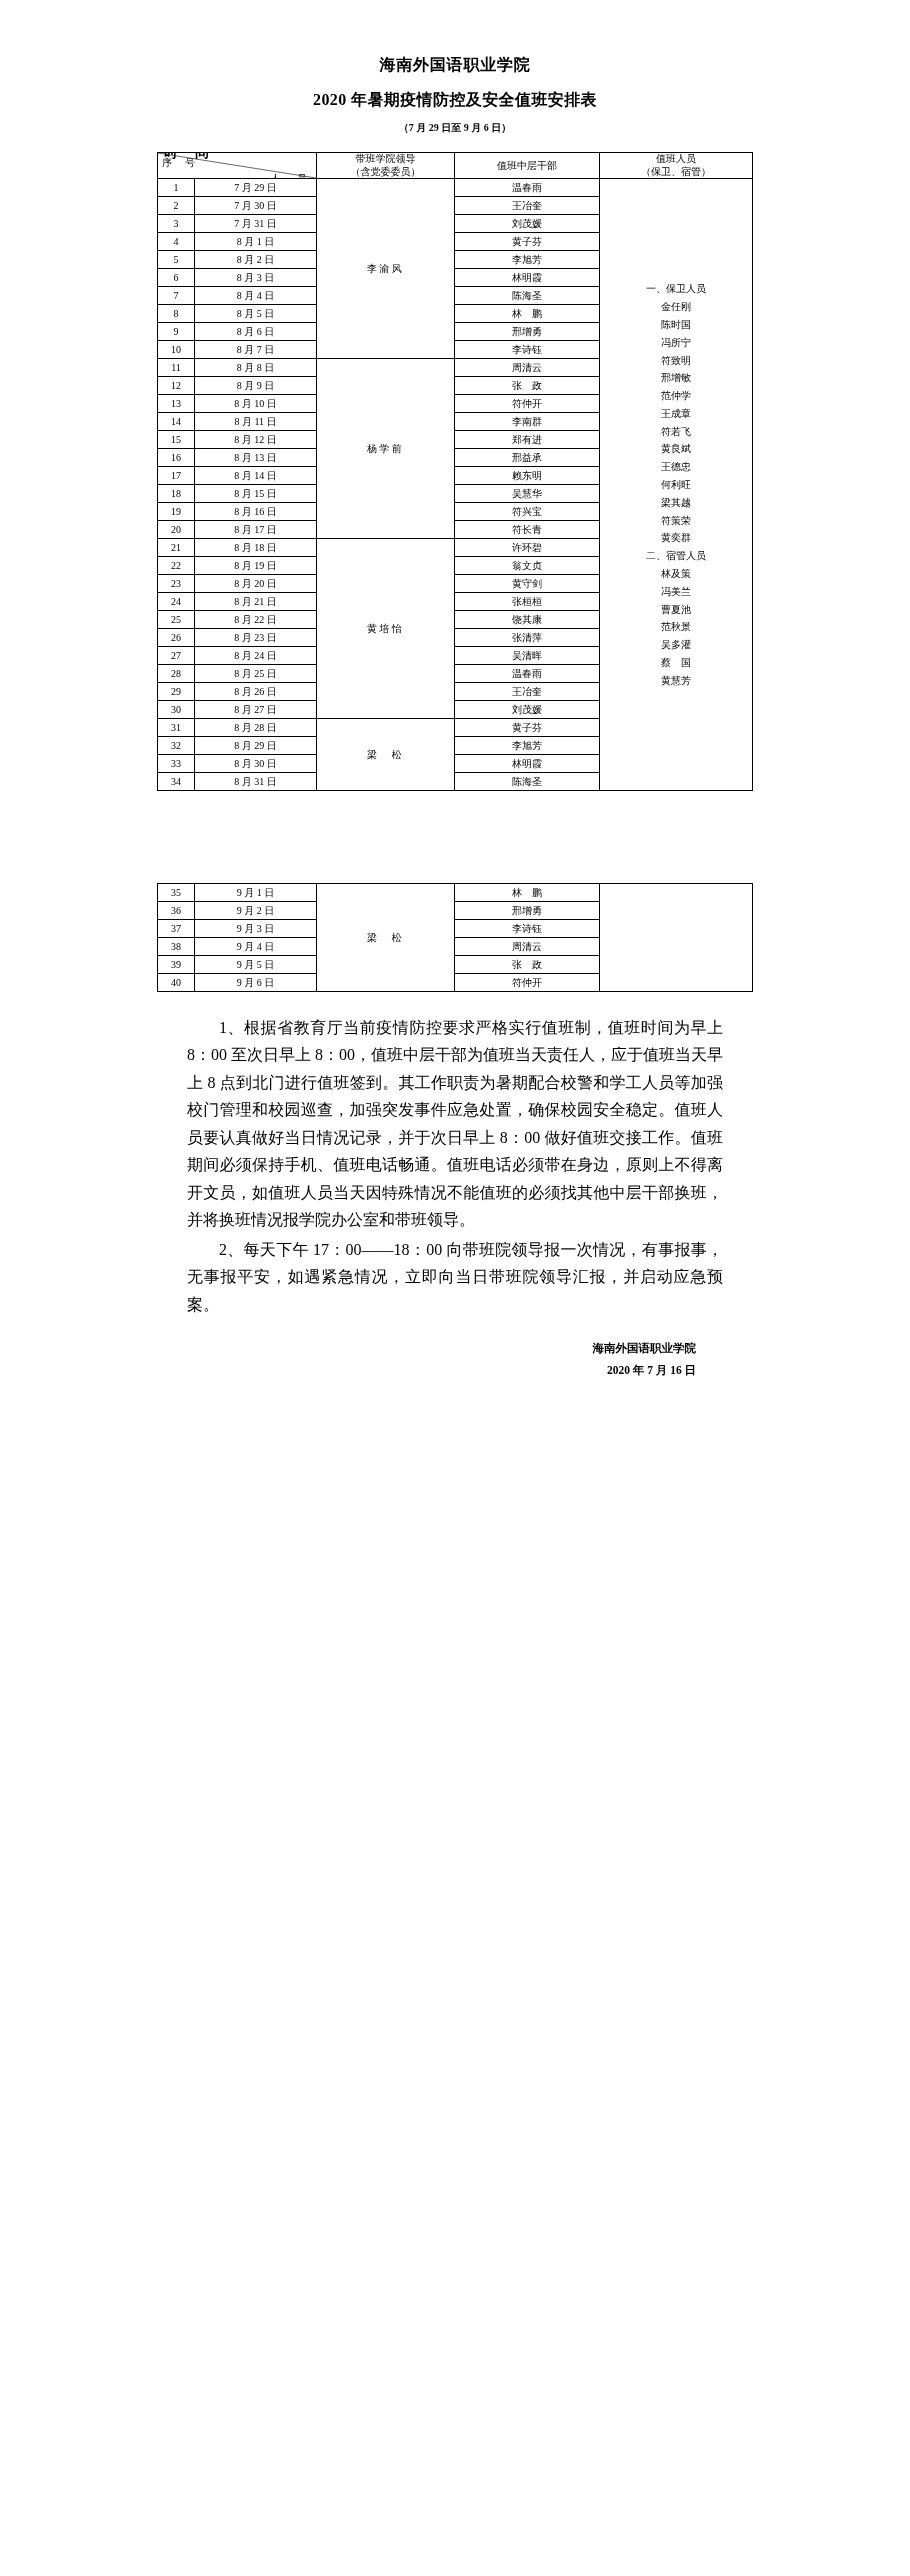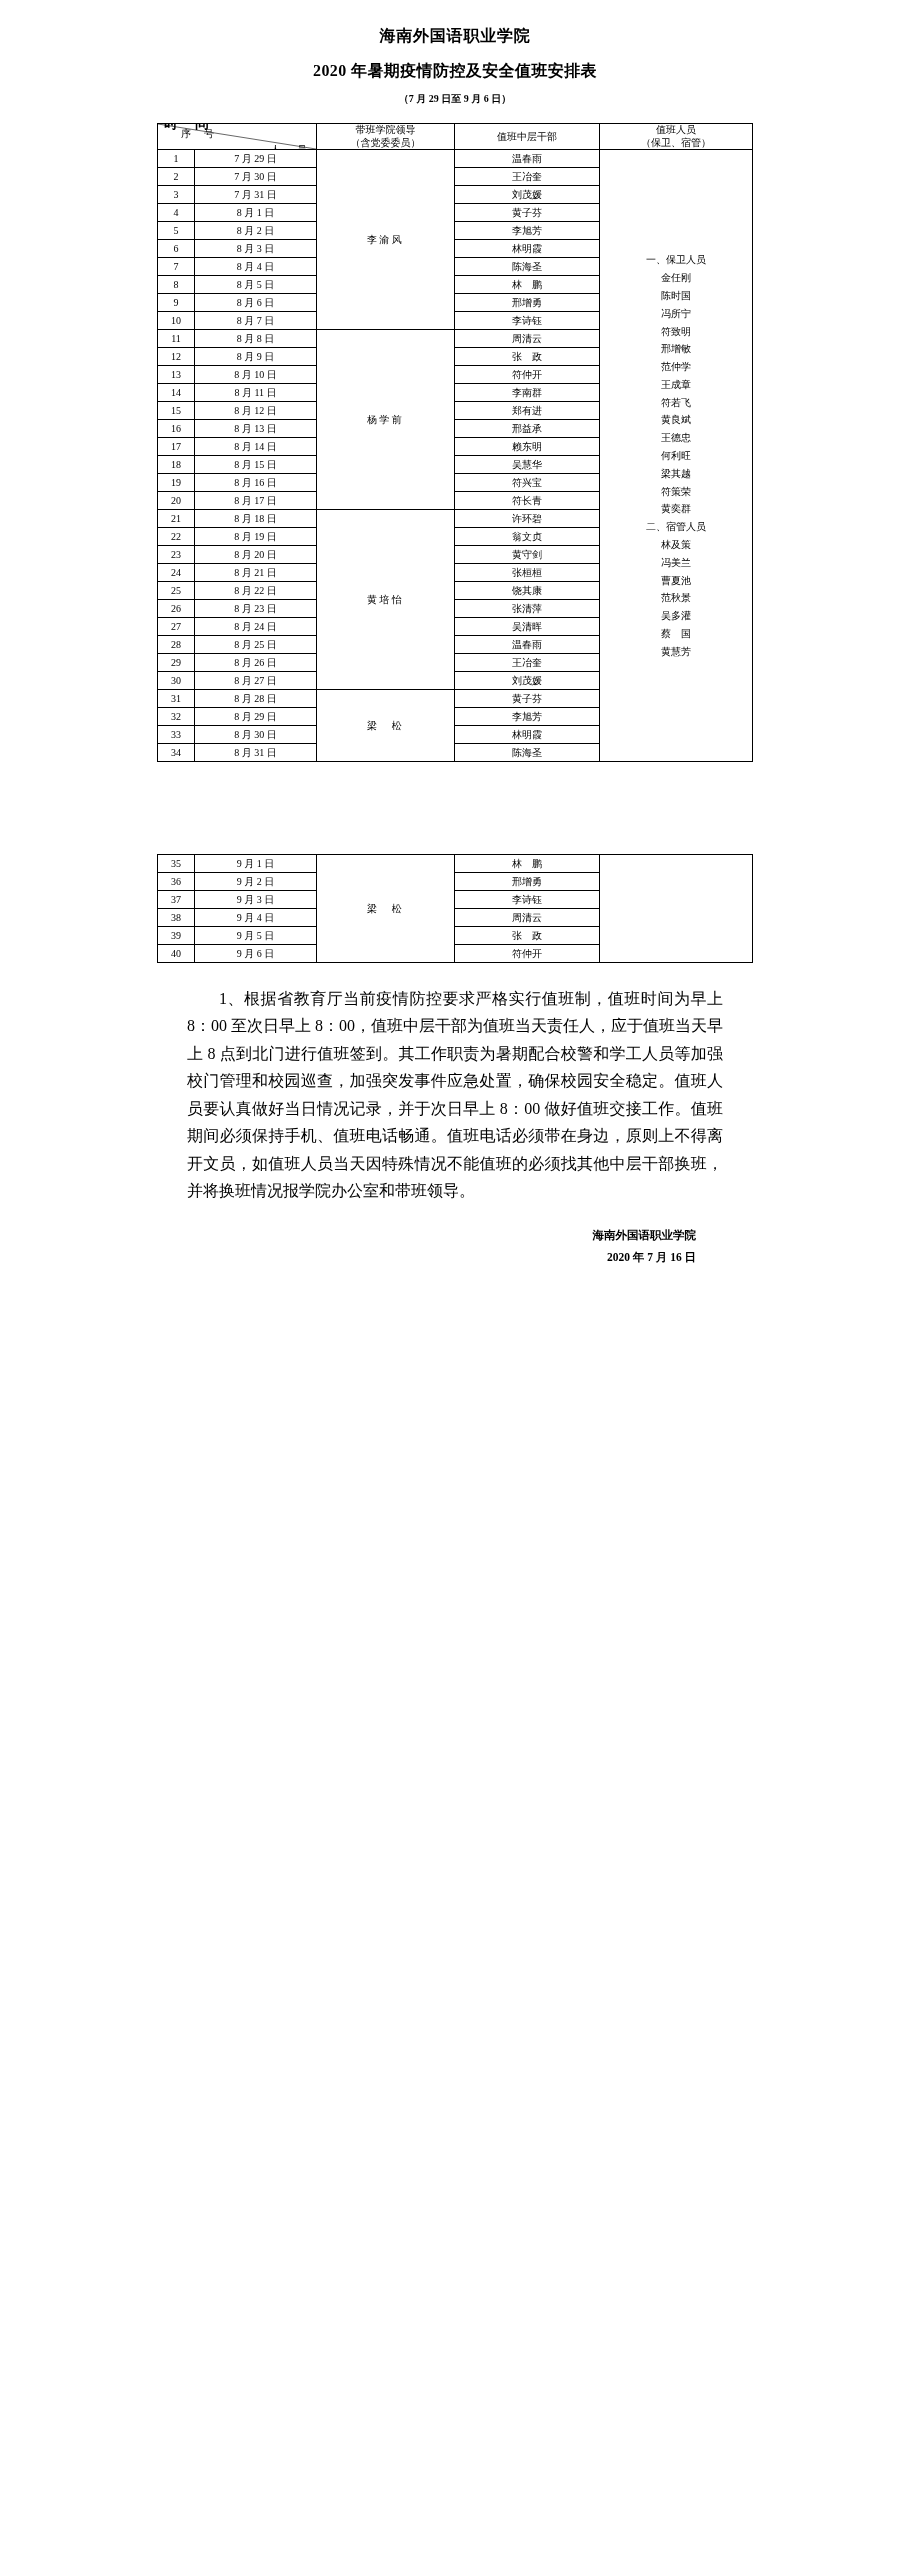--- a/index.html
+++ b/index.html
@@ -10,21 +10,21 @@
   body {
     width: 910px;
     min-height: 2576px;
     font-family: "Liberation Serif", "DejaVu Serif", serif;
     color: #000000;
   }
   .page {
     position: relative;
     width: 910px;
     margin: 0 auto;
-    padding-top: 26px;
+    padding-top: 55px;
     box-sizing: border-box;
   }
   .title-block {
     text-align: center;
   }
   .doc-title {
     font-size: 16px;
     font-weight: bold;
     letter-spacing: 0.8px;
     margin-bottom: 13.8px;
@@ -76,21 +76,21 @@
   }
   .hdr-split .lbl-people {
     position: absolute;
     right: 6.1px;
     top: 19px;
     font-size: 10px;
     letter-spacing: 3.1px;
   }
   .hdr-split .lbl-no {
     position: absolute;
-    left: 23px;
+    left: 4px;
     top: 2.3px;
     font-size: 10px;
     letter-spacing: 1.5px;
   }
   .hdr-split .lbl-time {
     position: absolute;
     left: 6.1px;
     bottom: 16px;
     font-size: 14px;
     letter-spacing: 1.5px;
@@ -420,20 +420,21 @@
         <tr>
           <td>40</td>
           <td>9 月 6 日</td>
           <td>符仲开</td>
         </tr>
       </tbody>
   </table>
 
   <div class="notes">
     <p>1、根据省教育厅当前疫情防控要求严格实行值班制，值班时间为早上 8：00 至次日早上 8：00，值班中层干部为值班当天责任人，应于值班当天早上 8 点到北门进行值班签到。其工作职责为暑期配合校警和学工人员等加强校门管理和校园巡查，加强突发事件应急处置，确保校园安全稳定。值班人员要认真做好当日情况记录，并于次日早上 8：00 做好值班交接工作。值班期间必须保持手机、值班电话畅通。值班电话必须带在身边，原则上不得离开文员，如值班人员当天因特殊情况不能值班的必须找其他中层干部换班，并将换班情况报学院办公室和带班领导。</p>
+    <p>2、每天下午 17：00——18：00 向带班院领导报一次情况，有事报事，无事报平安，如遇紧急情况，立即向当日带班院领导汇报，并启动应急预案。</p>
   </div>
 
   <div class="sign">
     <div>海南外国语职业学院</div>
     <div>2020 年 7 月 16 日</div>
   </div>
 
 </div>
 
 

